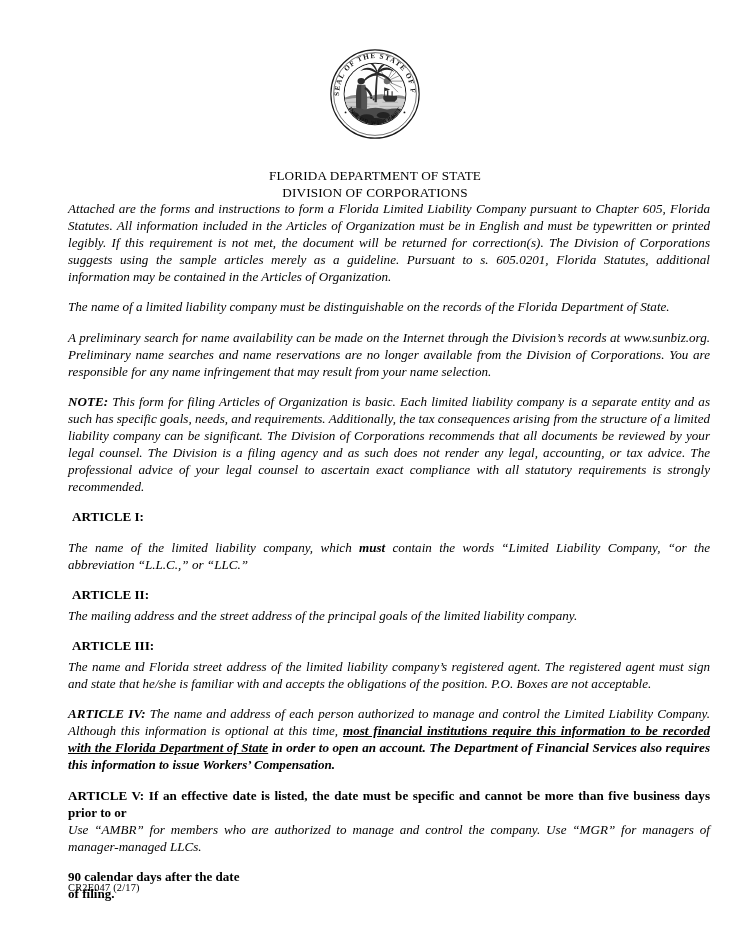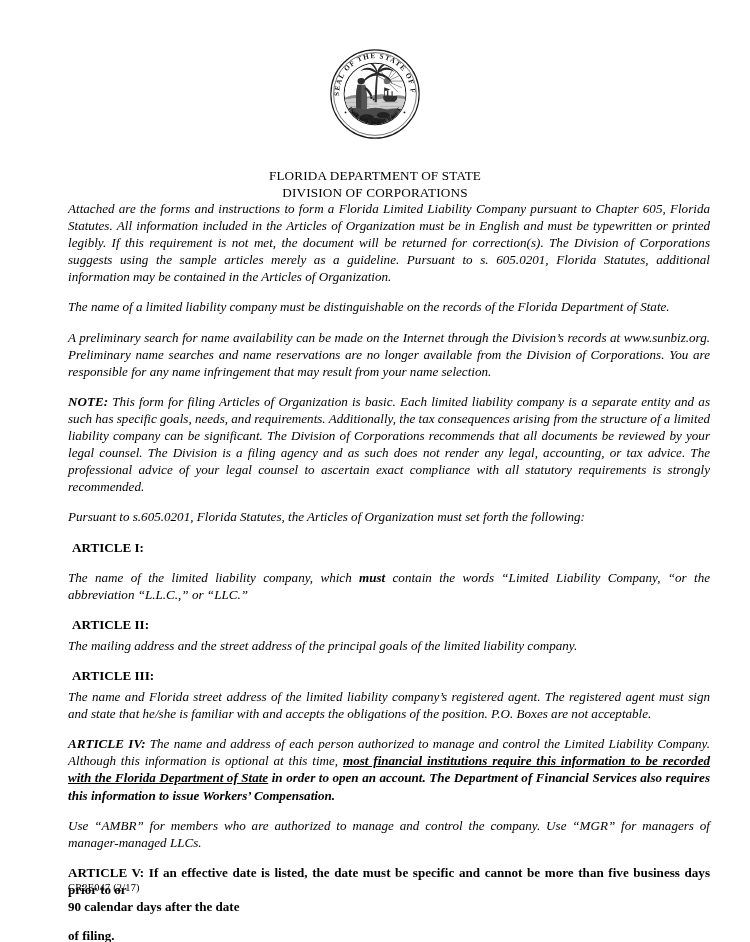--- a/index.html
+++ b/index.html
@@ -189,37 +189,36 @@
   <div class="body-area">
 
     <p class="para gap-md">Attached are the forms and instructions to form a Florida Limited Liability Company pursuant to Chapter 605, Florida Statutes. All information included in the Articles of Organization must be in English and must be typewritten or printed legibly.  If this requirement is not met, the document will be returned for correction(s). The Division of Corporations suggests using the sample articles merely as a guideline.  Pursuant to s. 605.0201, Florida Statutes, additional information may be contained in the Articles of Organization.</p>
 
     <p class="para gap-md">The name of a limited liability company must be distinguishable on the records of the Florida Department of State.</p>
 
     <p class="para gap-md">A preliminary search for name availability can be made on the Internet through the Division’s records at www.sunbiz.org. Preliminary name searches and name reservations are no longer available from the Division of Corporations. You are responsible for any name infringement that may result from your name selection.</p>
 
     <p class="para gap-md"><span class="b">NOTE:</span><span>  This form for filing Articles of Organization is basic.  Each limited liability company is a separate entity and as such has specific goals, needs, and requirements.  Additionally, the tax consequences arising from the structure of a limited liability company can be significant.  The Division of Corporations recommends that all documents be reviewed by your legal counsel.  The Division is a filing agency and as such does not render any legal, accounting, or tax advice.  The professional advice of your legal counsel to ascertain exact compliance with all statutory requirements is strongly recommended.</span></p>
 
-    <p class="para gap-md">Pursuant to s.605.0201, Florida Statutes, the Articles of Organization must set forth the following:</p>
 
     <p class="heading" style="margin-bottom:13px;">ARTICLE I:</p>
 
     <p class="para gap-md"><span>The name of the limited liability company, which </span><span class="b">must</span><span> contain the words “Limited Liability Company, “or the abbreviation “L.L.C.,” or  “LLC.”</span></p>
 
     <p class="heading">ARTICLE II:</p>
     <p class="para gap-md">The mailing address and the street address of the principal goals of the limited liability company.</p>
 
     <p class="heading">ARTICLE III:</p>
     <p class="para gap-md">The name and Florida street address of the limited liability company’s registered agent.  The registered agent must sign and state that he/she is familiar with and accepts the obligations of the position. P.O. Boxes are not acceptable.</p>
 
     <p class="para gap-md"><span class="b">ARTICLE IV:</span><span> The name and address of each person authorized to manage and control the Limited Liability Company. Although this information is optional at this time, </span><span class="b u">most financial institutions require this information to be recorded with the Florida Department of State</span><span class="b"> in order to open an account. The Department of Financial Services also requires this information to issue Workers’ Compensation.</span></p>
 
+    <p class="para nojust tight b" style="margin-bottom:0;">ARTICLE V: If an effective date is listed, the date must be specific and cannot be more than five business days prior to or</p>
+
     <p class="para gap-md">Use “AMBR” for members who are authorized to manage and control the company. Use “MGR” for managers of manager-managed LLCs.</p>
-
-    <p class="para nojust tight b" style="margin-bottom:0;">ARTICLE V: If an effective date is listed, the date must be specific and cannot be more than five business days prior to or</p>
-    <p class="para nojust tight b" style="margin-bottom:12px;">90 calendar days after the date</p>
+    <p class="para nojust tight b" style="margin-bottom:0;">90 calendar days after the date</p>
     <p class="para nojust tight b" style="margin-bottom:18px;">of filing.</p>
 
   </div>
 
   <div class="footer">CR2E047 (2/17)</div>
 
 </div>
 
 </body></html>

